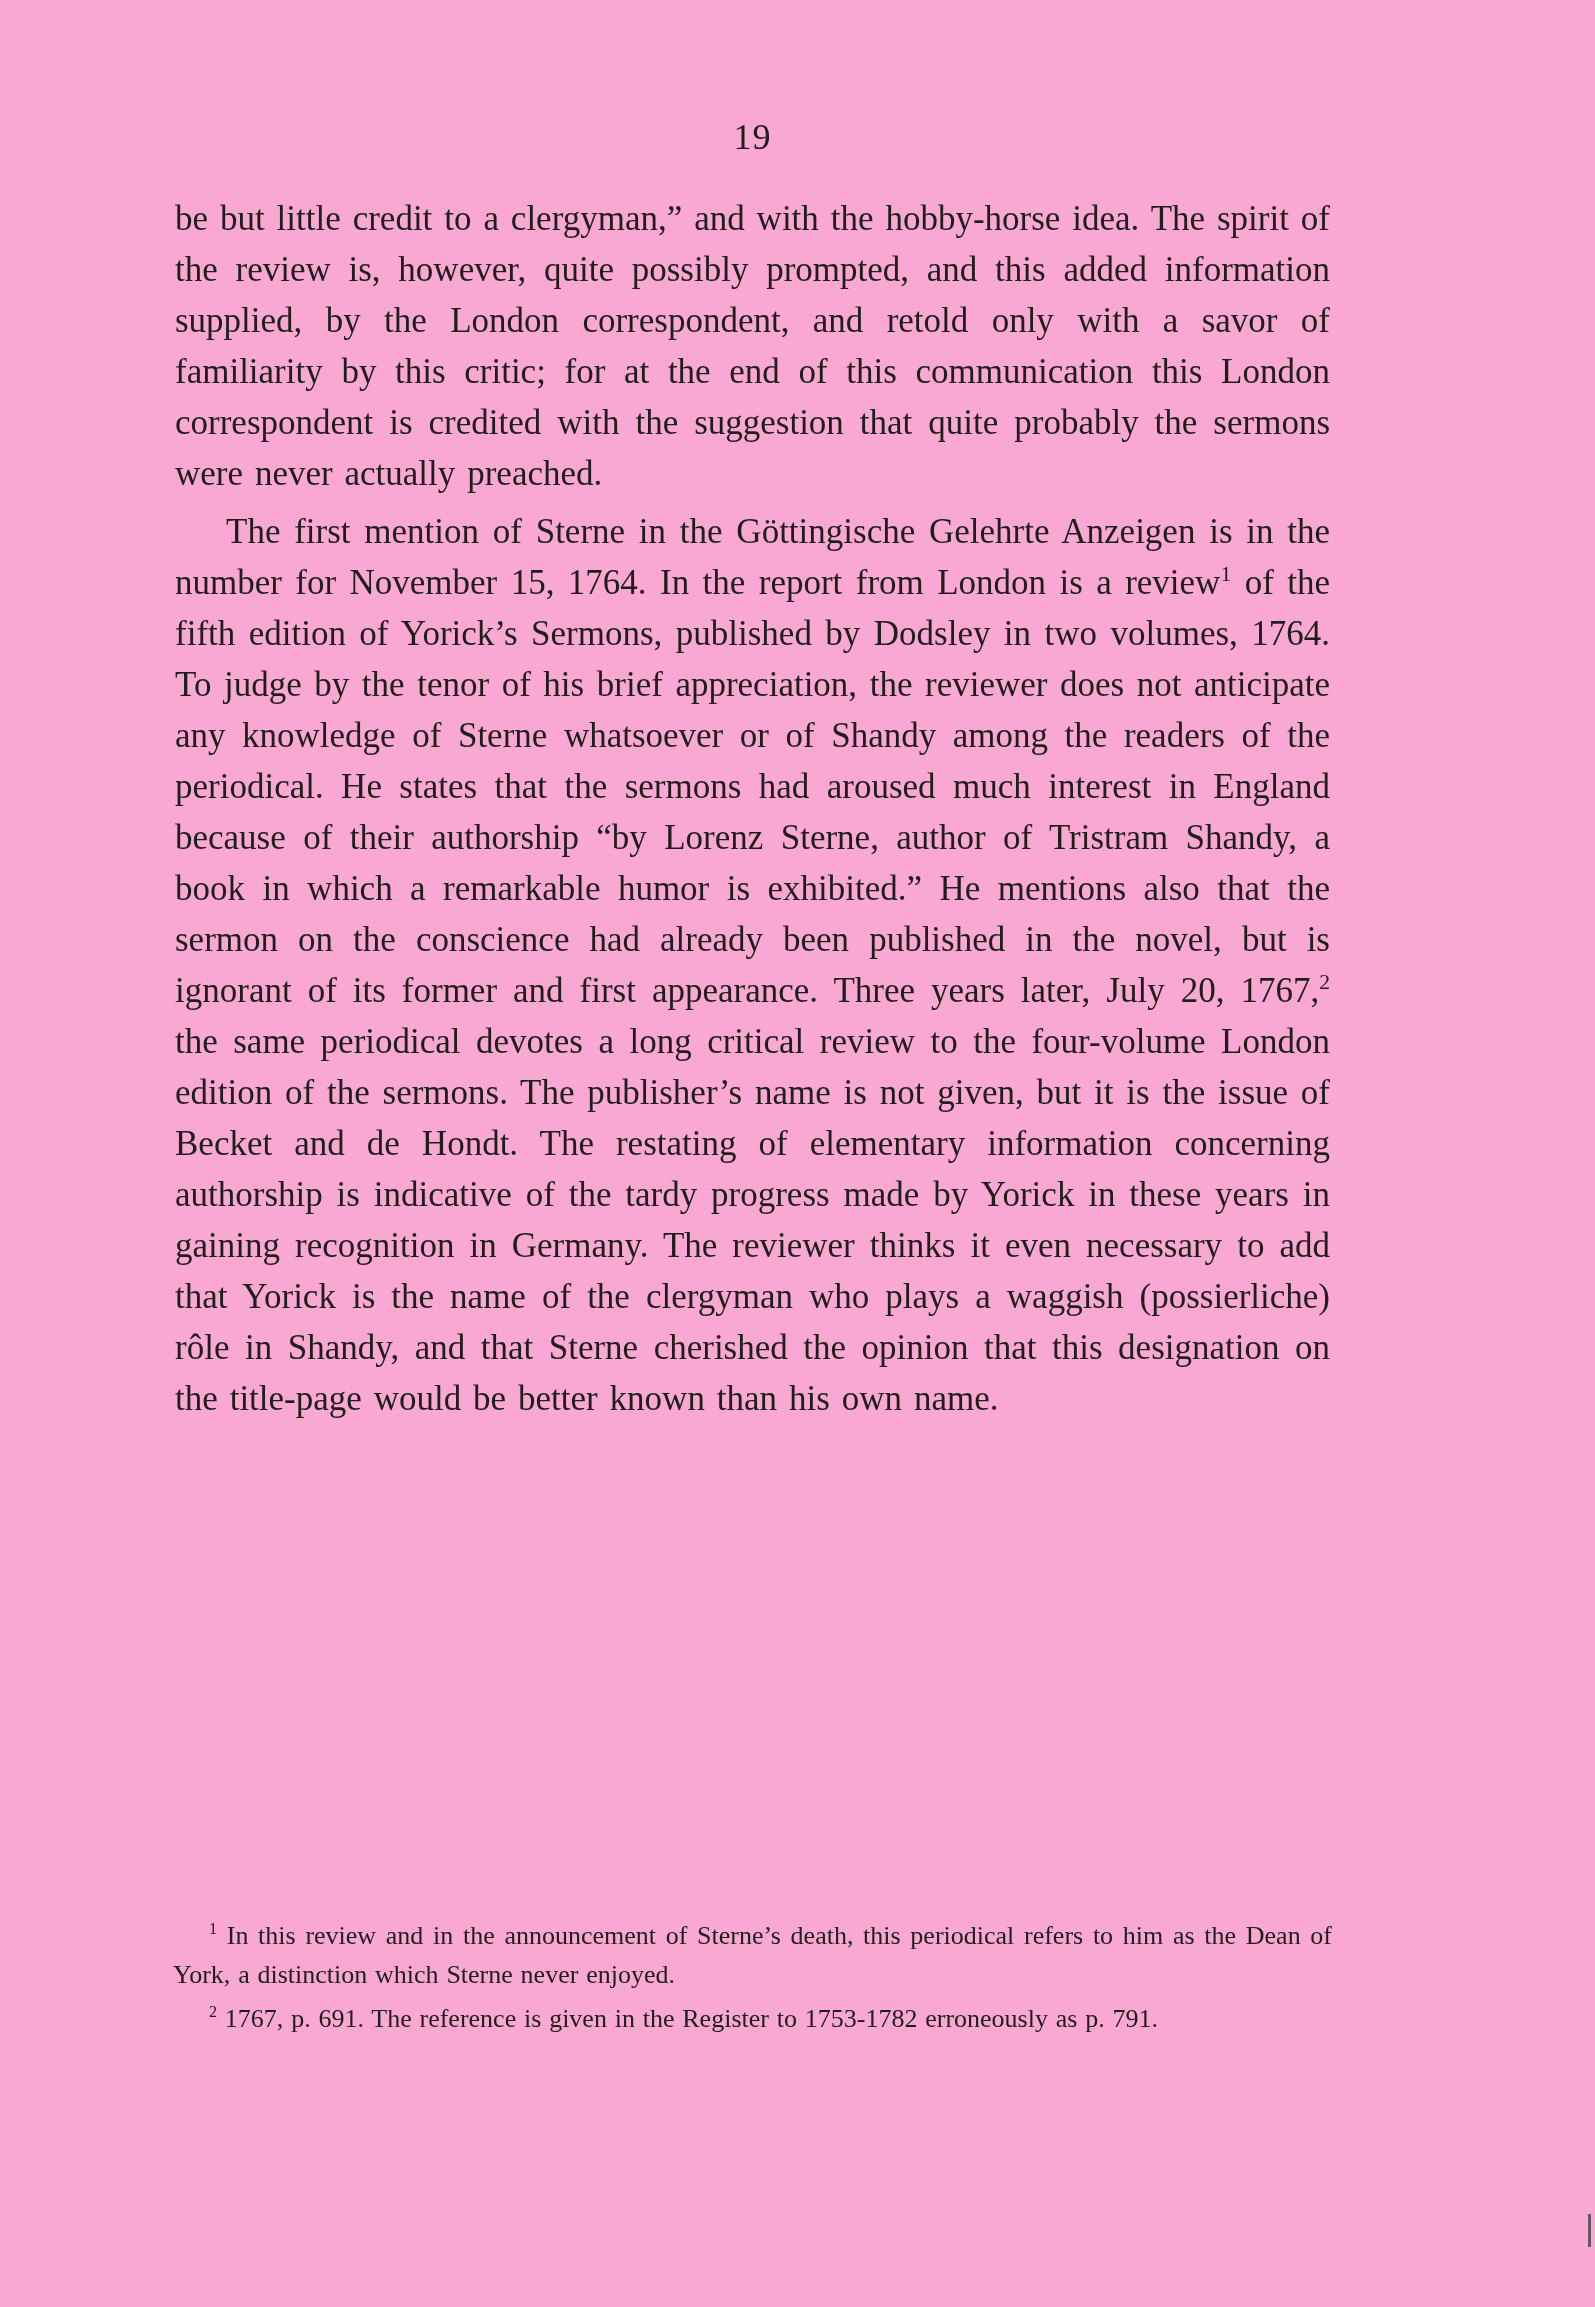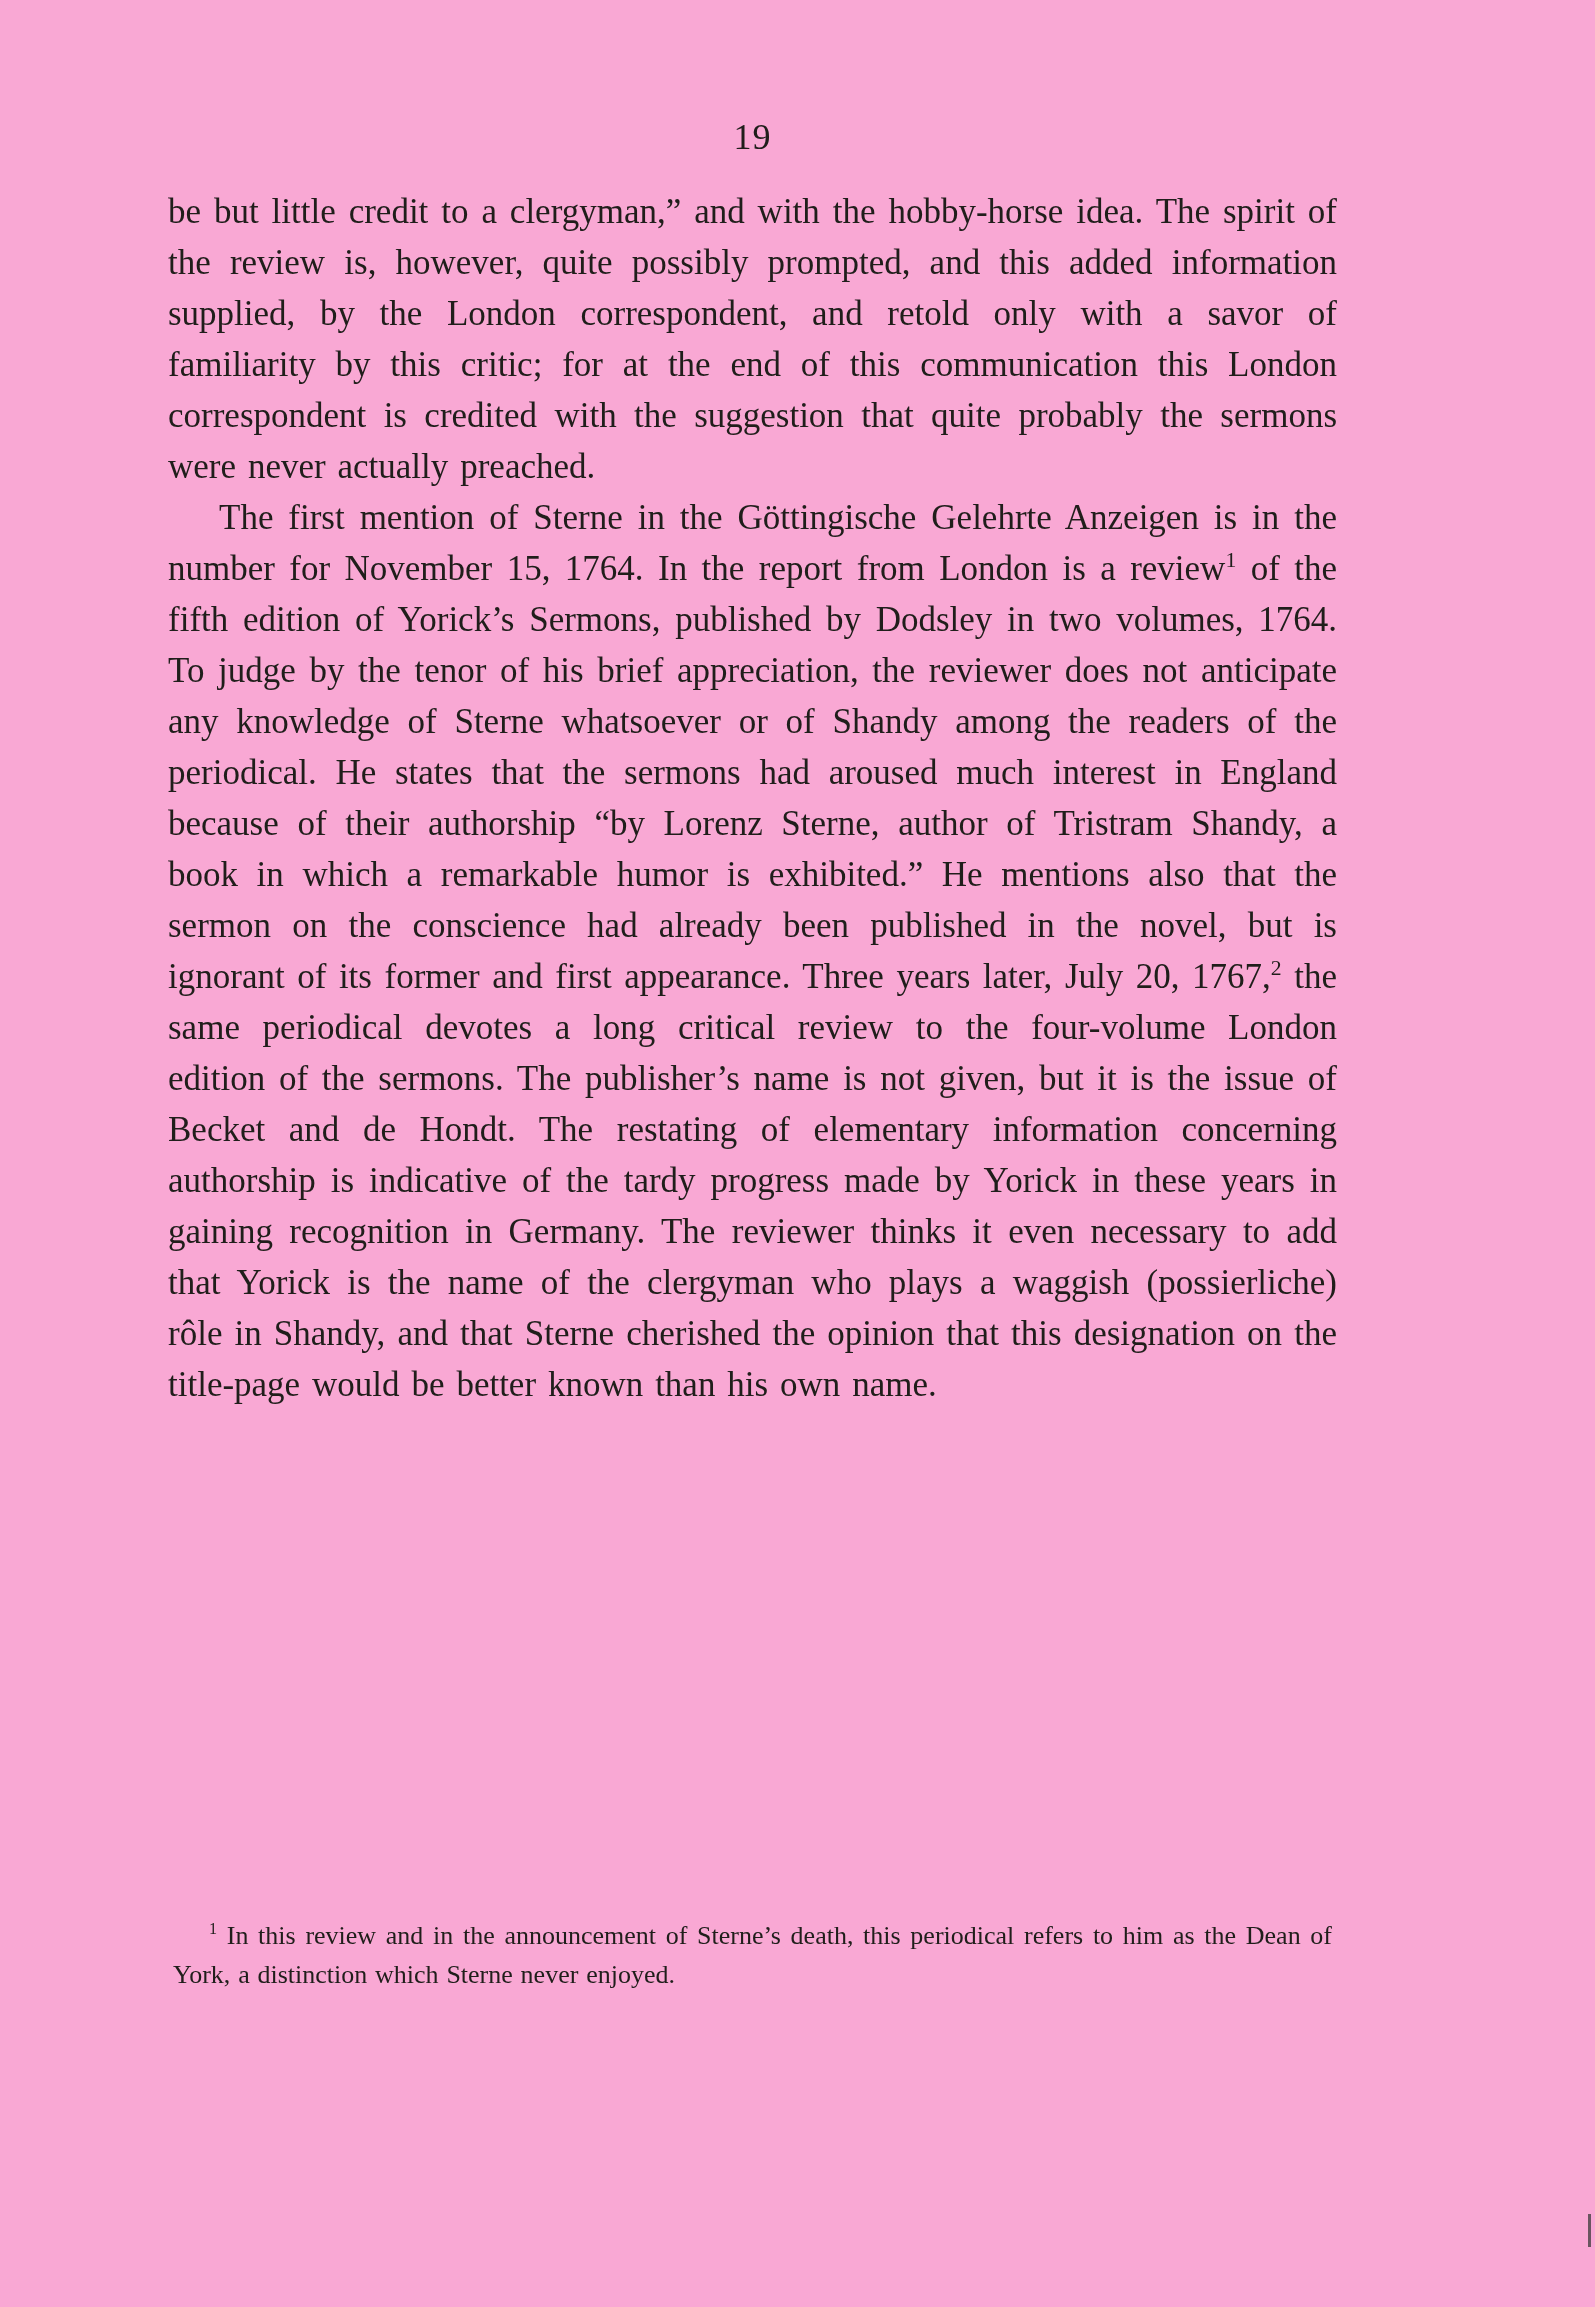--- a/index.html
+++ b/index.html
@@ -31,21 +31,21 @@
     left: 168px;
     width: 1169px;
     font-size: 35px;
     line-height: 51px;
     text-align: justify;
     text-align-last: left;
     -moz-text-align-last: left;
     word-spacing: 0.09em;
   }
   .body-text p {
-    margin: 0;
+    margin: 7px;
     text-indent: 51px;
   }
   .body-text p.noindent {
     text-indent: 0;
   }
   .footnotes {
     position: absolute;
     top: 1911px;
     left: 168px;
     width: 1169px;
@@ -84,18 +84,19 @@
 
   <div class="page-number">19</div>
 
   <div class="body-text">
       <p class="noindent"><span>be but little credit to a clergyman,” and with the hobby-horse idea. The spirit of the review is, however, quite possibly prompted, and this added information supplied, by the London correspondent, and retold only with a savor of familiarity by this critic; for at the end of this communication this London correspondent is credited with the suggestion that quite probably the sermons were never actually preached.</span></p>
       <p><span>The first mention of Sterne in the </span><span class="italic">Göttingische Gelehrte Anzeigen</span><span> is in the number for November 15, 1764. In the report from London is a review</span><sup>1</sup><span> of the fifth edition of Yorick’s Sermons, published by Dodsley in two volumes, 1764. To judge by the tenor of his brief appreciation, the reviewer does not anticipate any knowledge of Sterne whatsoever or of Shandy among the readers of the periodical. He states that the sermons had aroused much interest in England because of their authorship “by Lorenz Sterne, author of Tristram Shandy, a book in which a remarkable humor is exhibited.” He mentions also that the sermon on the conscience had already been published in the novel, but is ignorant of its former and first appearance. Three years later, July 20, 1767,</span><sup>2</sup><span> the same periodical devotes a long critical review to the four-volume London edition of the sermons. The publisher’s name is not given, but it is the issue of Becket and de Hondt. The restating of elementary information concerning authorship is indicative of the tardy progress made by Yorick in these years in gaining recognition in Germany. The reviewer thinks it even necessary to add that Yorick is the name of the clergyman who plays a waggish (possierliche) rôle in Shandy, and that Sterne cherished the opinion that this designation on the title-page would be better known than his own name.</span></p>
     </div>
 
   <div class="footnotes">
       <p><sup>1</sup><span> In this review and in the announcement of Sterne’s death, this periodical refers to him as the Dean of York, a distinction which Sterne never enjoyed.</span></p>
+      <p><sup>2</sup><span> 1767, p. 691. The reference is given in the Register to 1753-1782 erroneously as p. 791.</span></p>
     </div>
 
   <div class="scan-artifact"></div>
 
 </div>
 
 
 </body></html>

